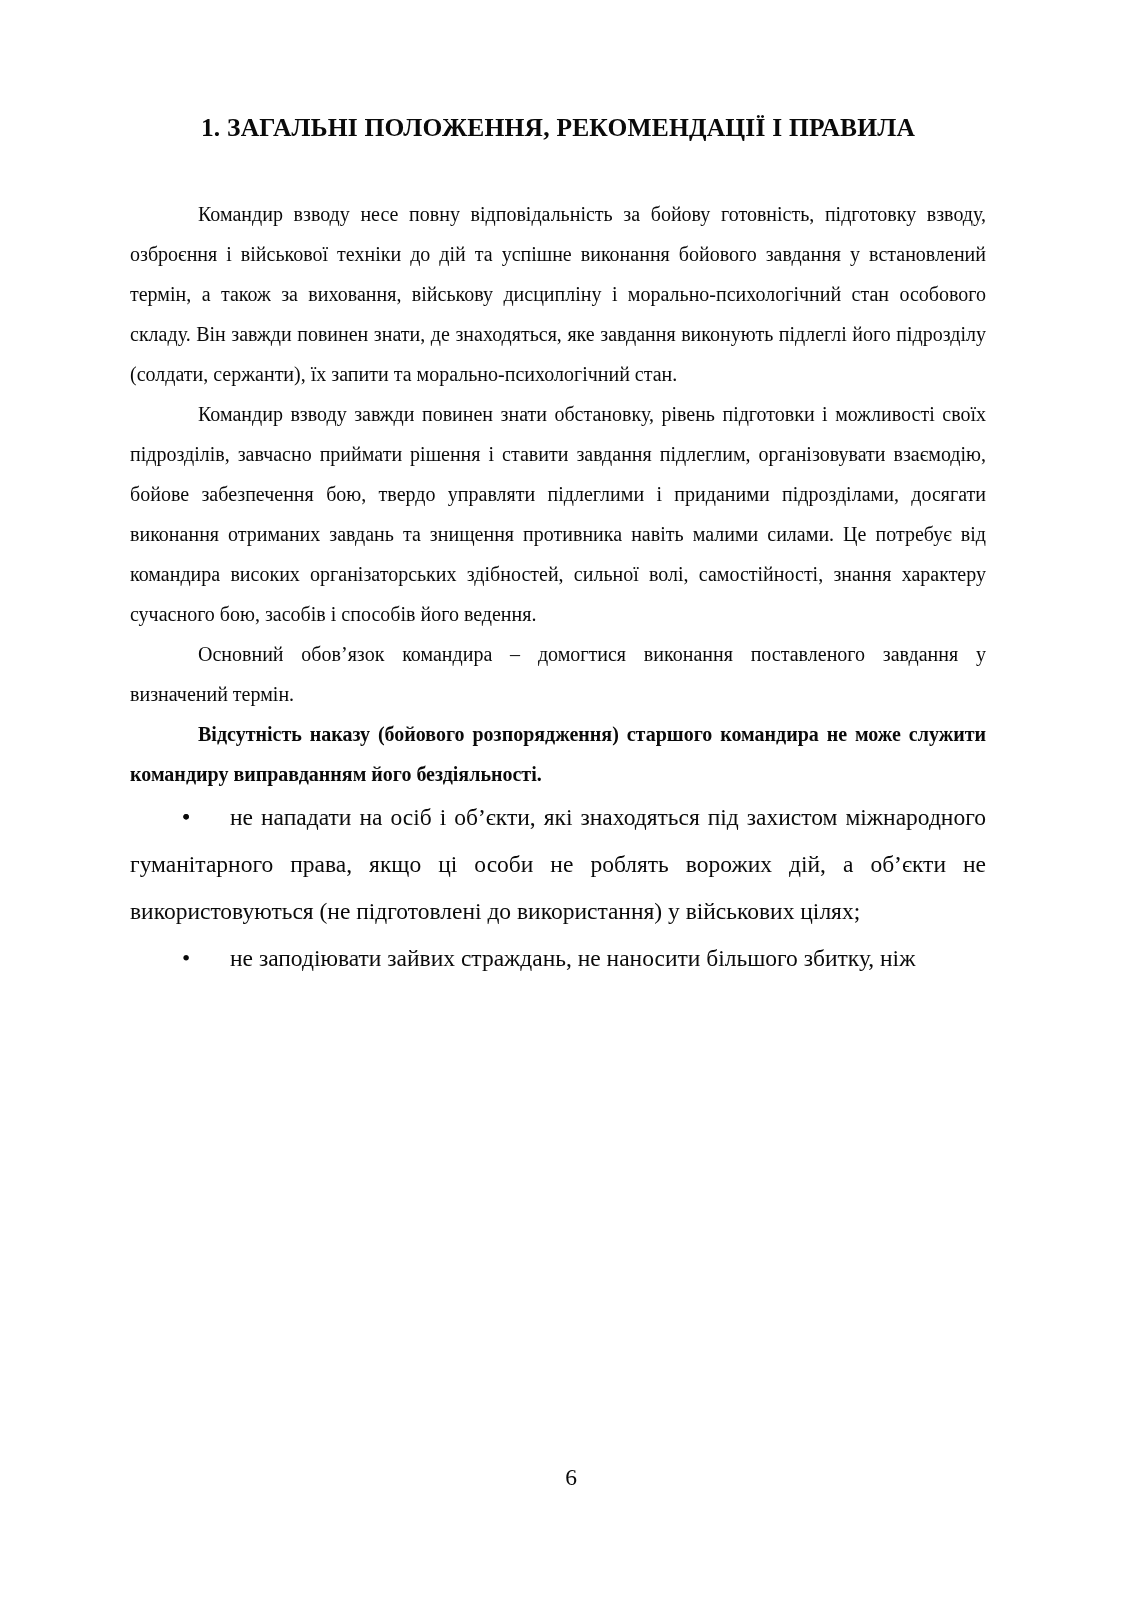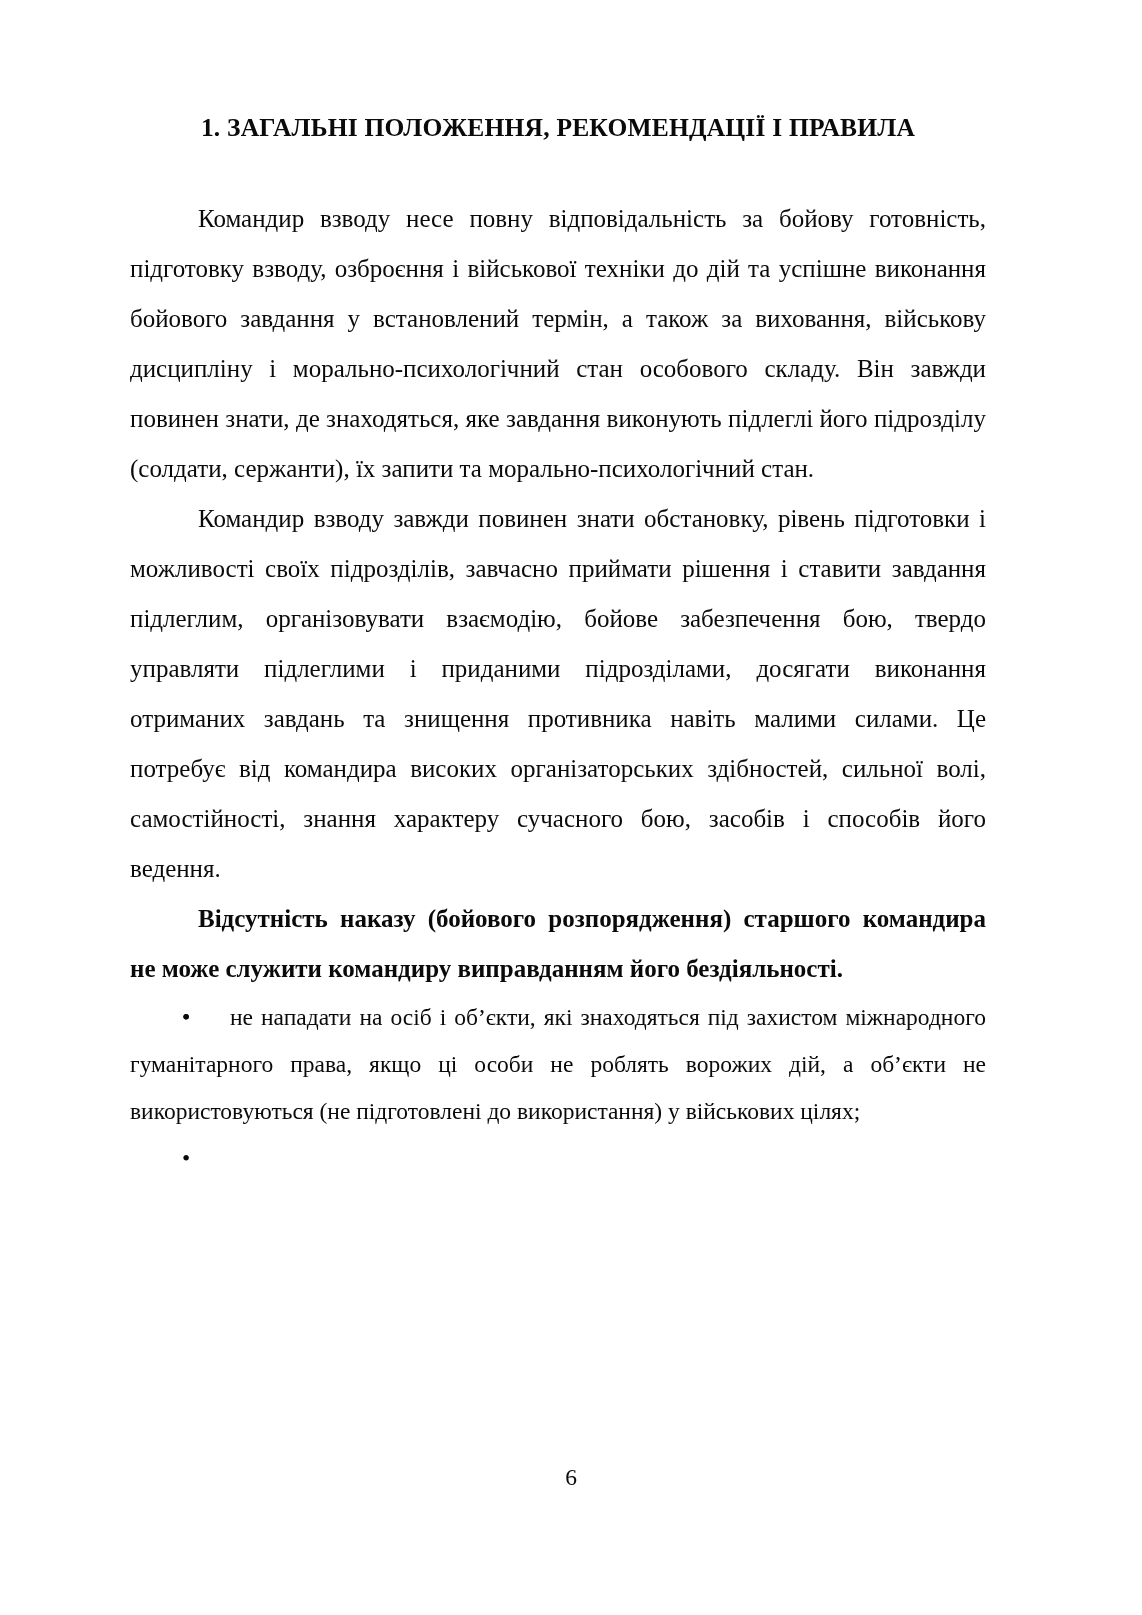--- a/index.html
+++ b/index.html
@@ -28,21 +28,21 @@
   }
   .doc-title {
     font-size: 25.5px;
     font-weight: bold;
     text-align: center;
     line-height: 1.3;
     letter-spacing: 0.2px;
     margin: 0 0 50px 0;
   }
   p.body-par {
-    font-size: 25px;
+    font-size: 20px;
     line-height: 2.0;
     text-align: justify;
     text-justify: inter-word;
     text-indent: 68px;
     margin: 0;
     hyphens: none;
   }
   p.body-par.bold {
     font-weight: bold;
   }
@@ -88,33 +88,34 @@
 <div class="page">
 
   <div class="content">
 
     <h1 class="doc-title">1. ЗАГАЛЬНІ ПОЛОЖЕННЯ, РЕКОМЕНДАЦІЇ І ПРАВИЛА</h1>
 
     <p class="body-par">Командир взводу несе повну відповідальність за бойову готовність, підготовку взводу, озброєння і військової техніки до дій та успішне виконання бойового завдання у встановлений термін, а також за виховання, військову дисципліну і морально-психологічний стан особового складу. Він завжди повинен знати, де знаходяться, яке завдання виконують підлеглі його підрозділу (солдати, сержанти), їх запити та морально-психологічний стан.</p>
 
     <p class="body-par">Командир взводу завжди повинен знати обстановку, рівень підготовки і можливості своїх підрозділів, завчасно приймати рішення і ставити завдання підлеглим, організовувати взаємодію, бойове забезпечення бою, твердо управляти підлеглими і приданими підрозділами, досягати виконання отриманих завдань та знищення противника навіть малими силами. Це потребує від командира високих організаторських здібностей, сильної волі, самостійності, знання характеру сучасного бою, засобів і способів його ведення.</p>
 
+    <p class="body-par">Основний обов’язок командира – домогтися виконання поставленого завдання у визначений термін.</p>
 
     <p class="body-par bold">Відсутність наказу (бойового розпорядження) старшого командира не може служити командиру виправданням його бездіяльності.</p>
 
 
     <ul class="bullet-list">
       <li>
         <span class="bullet-dot">•</span>
       </li>
       <li>
         <span class="bullet-dot">•</span><span>не нападати на осіб і об’єкти, які знаходяться під захистом міжнародного гуманітарного права, якщо ці особи не роблять ворожих дій, а об’єкти не використовуються (не підготовлені до використання) у військових цілях;</span>
       </li>
       <li>
-        <span class="bullet-dot">•</span>
+        <span class="bullet-dot">•</span><span>не заподіювати зайвих страждань, не наносити більшого збитку, ніж</span>
       </li>
     </ul>
 
   </div>
 
   <div class="page-number">6</div>
 
 </div>
 
 </body></html>

